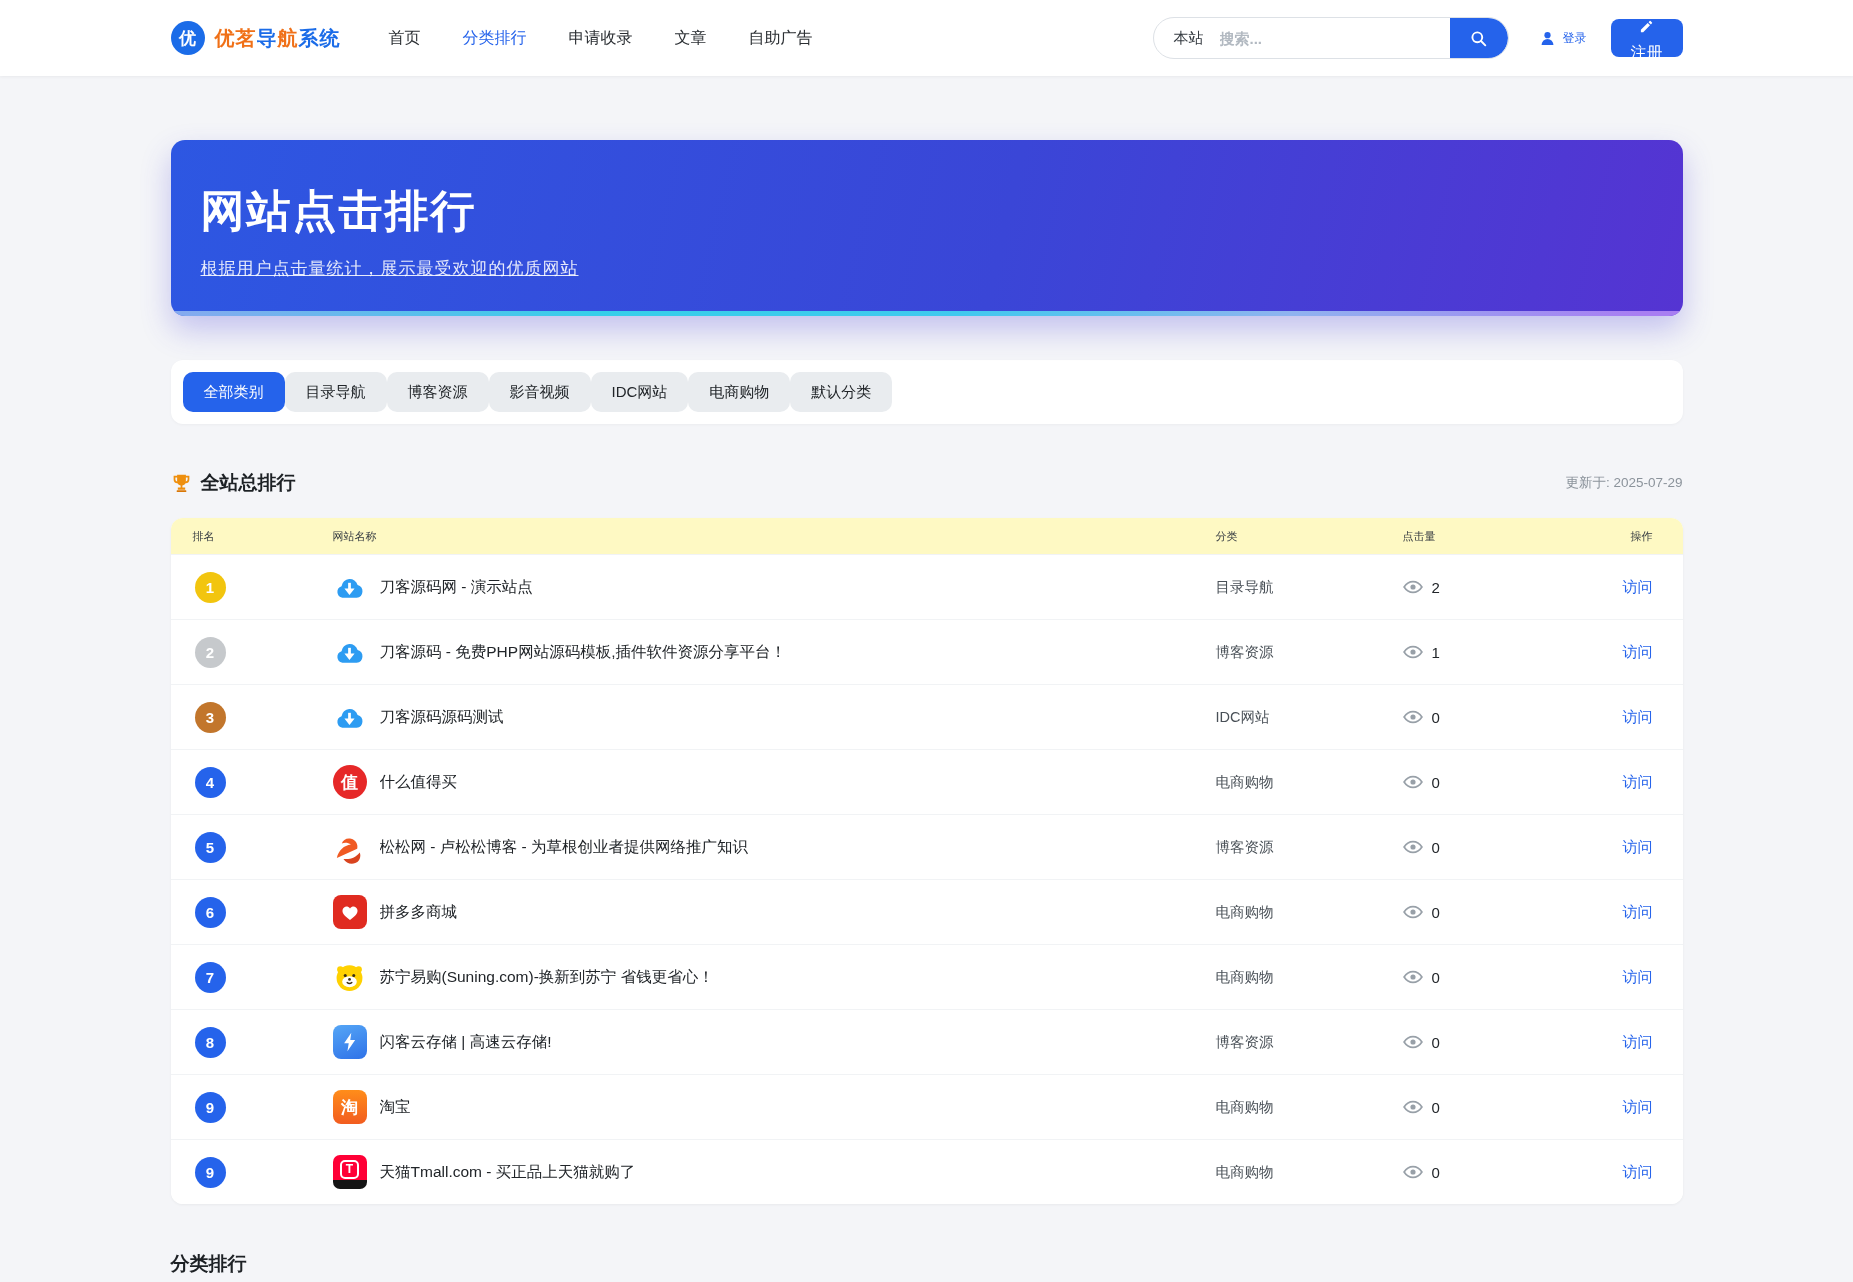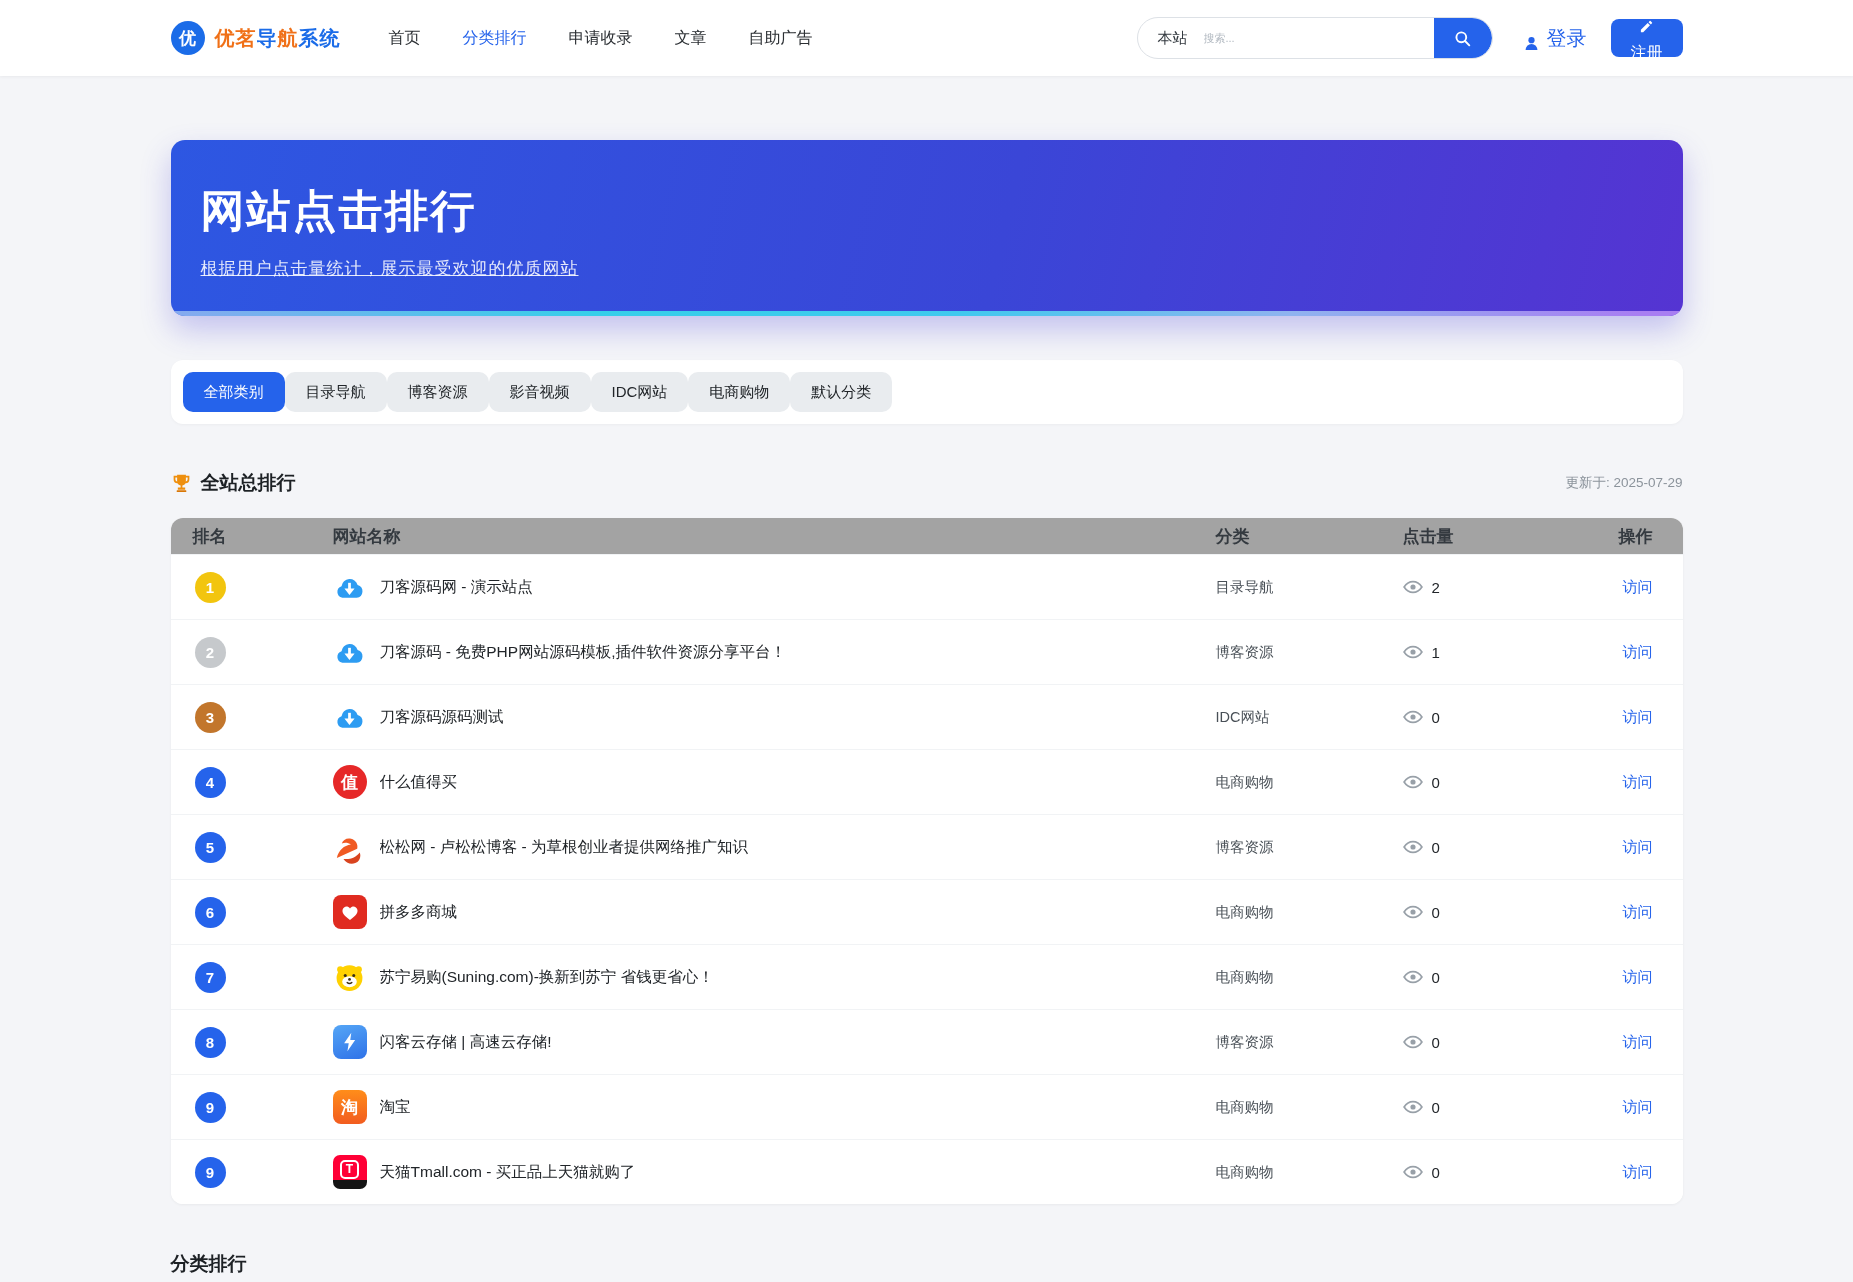--- a/index.html
+++ b/index.html
@@ -17,25 +17,25 @@
   .logo-circle { width:34px; height:34px; border-radius:50%; background:var(--brand-blue); color:#fff;
     font-size:17px; font-weight:700; display:flex; align-items:center; justify-content:center; flex:none; }
   .brand { margin-left:10px; font-size:20px; font-weight:800; letter-spacing:1px; white-space:nowrap; }
   .bc-o { color:var(--brand-orange); } .bc-b { color:var(--brand-blue); }
   .nav-links { display:flex; gap:42px; margin-left:48px; font-size:16px; color:#2b2f33; }
   .nav-link { cursor:pointer; text-decoration:none; color:#2b2f33; }
   .nav-link.active { color:var(--accent); }
   .search { margin-left:auto; width:356px; height:42px; border:1px solid #dde1e6; border-radius:21px;
     background:#fff; display:flex; align-items:center; overflow:hidden; }
   .search-scope { padding:0 16px 0 20px; font-size:15px; color:#343a40; cursor:pointer; flex:none; }
-  .search-input { flex:1; min-width:0; border:none; outline:none; font-size:11px; color:#333; background:transparent; }
+  .search-input { flex:1; min-width:0; border:none; outline:none; font-size:15px; color:#333; background:transparent;font-weight:bold; }
   .search-input::placeholder { color:#b2b9c1; }
   .search-btn { width:58px; height:42px; flex:none; background:var(--accent); border:none; cursor:pointer;
     display:flex; align-items:center; justify-content:center; border-radius:0 21px 21px 0; }
-  .login { margin-left:30px; display:flex; align-items:flex-end; gap:7px; color:var(--accent); font-size:20px; cursor:pointer; text-decoration:none; }
+  .login { margin-left:30px; display:flex; align-items:flex-end; gap:7px; color:var(--accent); font-size:12px; cursor:pointer; text-decoration:none; }
   .register { margin-left:24px; height:38px; padding:0 20px; background:var(--accent); color:#fff; border:none;
     border-radius:8px; font-size:16px; display:flex; align-items:center; gap:9px; cursor:pointer;flex-direction:column; }
   .main { width:1512px; margin:0 auto; }
   .hero { margin-top:64px; height:176px; border-radius:14px; position:relative; overflow:hidden;
     background:linear-gradient(103deg,#2d57e2 0%,#3a46d7 55%,#5534d2 100%);
     box-shadow:0 14px 30px rgba(70,62,215,.28); }
   .hero-title { margin:42px 0 0 30px; color:#fff; font-size:44px; font-weight:700; letter-spacing:2px; }
   .hero-sub { margin:16px 0 0 30px; color:rgba(255,255,255,.88); font-size:17px; letter-spacing:1px;text-decoration:underline; }
   .hero-strip { position:absolute; left:0; right:0; bottom:0; height:5px;
     background:linear-gradient(90deg,#87a9ef 0%,#35cfe9 28%,#3fc9ee 52%,#8fb3ef 74%,#a87ef2 97%); }
@@ -44,21 +44,21 @@
   .pill { height:40px; padding:0 21px; border-radius:10px; background:#e9ecef; color:#212529; font-size:15px;
     display:flex; align-items:center; cursor:pointer; white-space:nowrap; }
   .pill.active { background:var(--accent); color:#fff; }
   .section-head { margin-top:46px; display:flex; align-items:center; }
   .section-title { display:flex; align-items:center; gap:9px; font-size:19px; font-weight:700; color:#1d2125; }
   .updated { margin-left:auto; font-size:13.5px; color:#8b939b; }
   .table-card { margin-top:22px; background:#fff; border-radius:12px; overflow:hidden;
     box-shadow:0 1px 3px rgba(0,0,0,.05); }
   .thead,.trow { display:grid; grid-template-columns:140px 1fr 187px 190px 60px; align-items:center;
     padding:0 30px 0 22px; }
-  .thead { height:36px; background:#a3a3a3; font-size:17px; font-weight:700; color:#343a40; }
+  .thead { height:36px; background:#fef9c3; font-size:11px; font-weight:400; color:#343a40; }
   .th-action { justify-self:end; }
   .trow { height:65px; border-top:1px solid #f1f3f5; background:#fff; }
   .badge { width:31px; height:31px; border-radius:50%; margin-left:2px; color:#fff; font-weight:700;
     font-size:15px; display:flex; align-items:center; justify-content:center; }
   .b-gold{background:var(--gold);} .b-silver{background:var(--silver);} .b-bronze{background:var(--bronze);} .b-blue{background:var(--accent);}
   .cell-name { display:flex; align-items:center; gap:13px; min-width:0; }
   .sname { font-size:15.5px; color:#212529; cursor:pointer; white-space:nowrap; overflow:hidden; text-overflow:ellipsis; }
   .sicon { width:34px; height:34px; flex:none; display:flex; align-items:center; justify-content:center; }
   .icon-box { width:34px; height:34px; border-radius:8px; display:flex; align-items:center; justify-content:center; }
   .ic-zhi { border-radius:50%; background:#e62828; color:#fff; font-size:17px; font-weight:700; }

